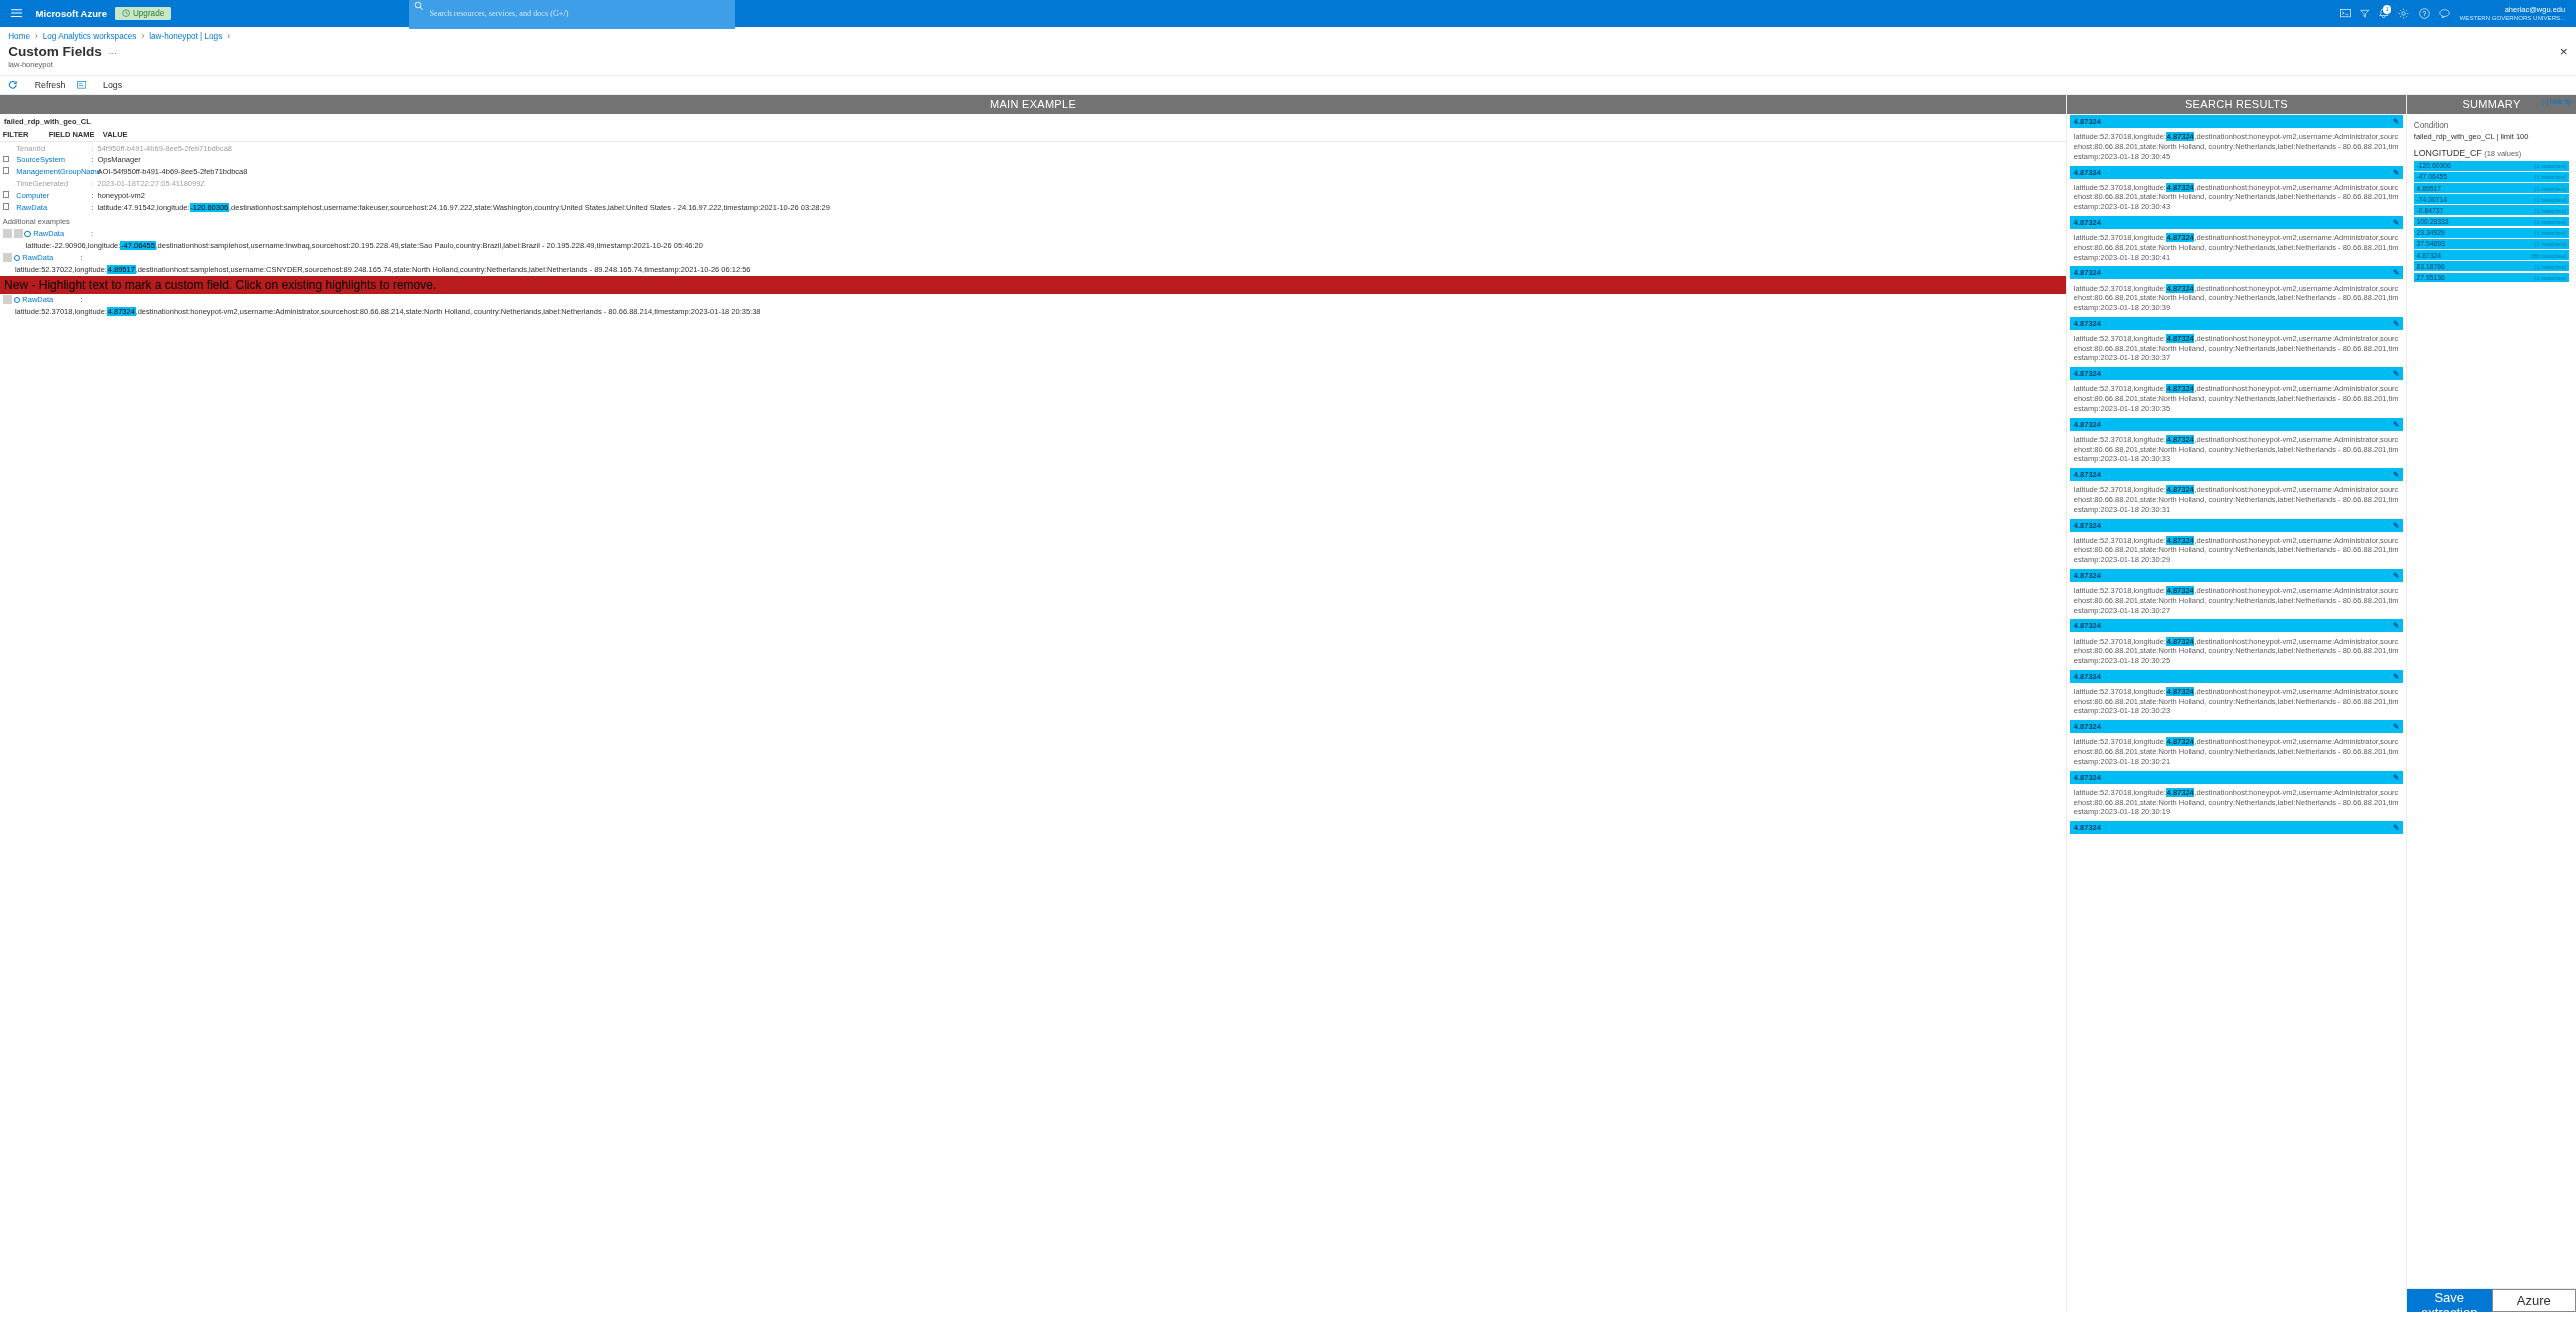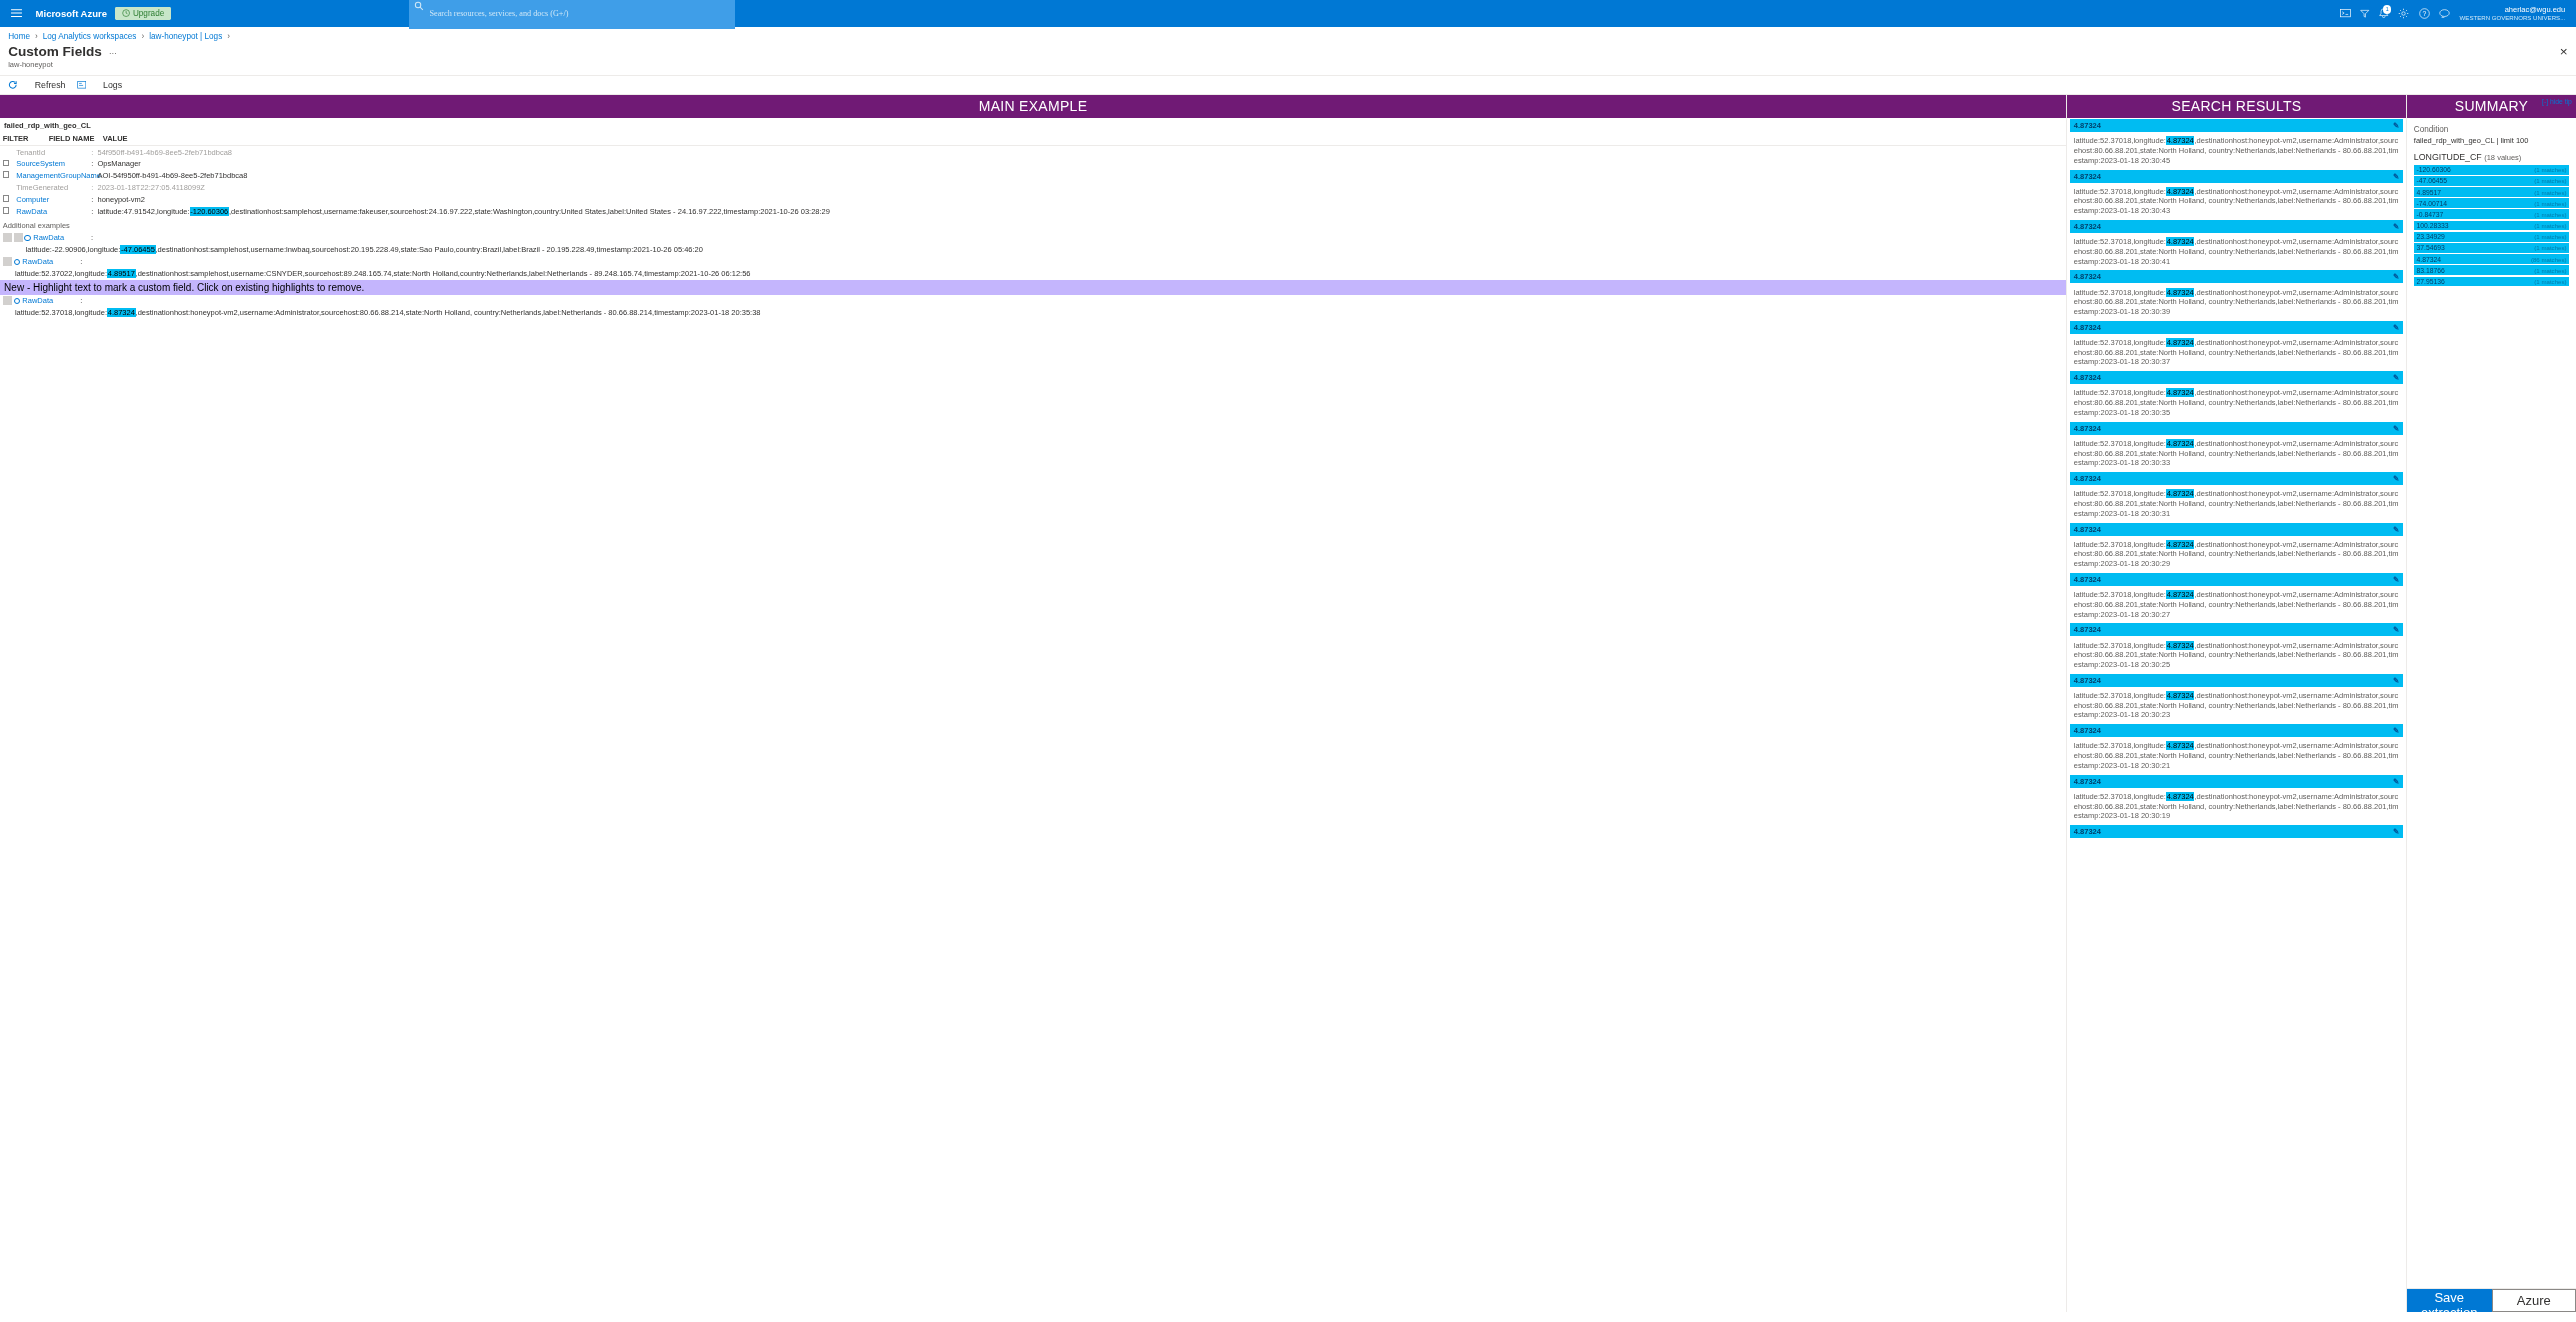--- a/index.html
+++ b/index.html
@@ -40,36 +40,36 @@
 .toolbar .titem { display: flex; align-items: center; gap: 17px; color: #323130; cursor: pointer; }
 .toolbar .ticon { color: #0078d4; }
 
 
 .main { display: flex; height: calc(100vh - 105px); }
 .col { display: flex; flex-direction: column; }
 .col-main { flex: 1; min-width: 0; }
 .col-results { width: 340px; border-left: 0.7px solid #edebe9; }
 .col-summary { width: 170px; border-left: 0.7px solid #edebe9; position: relative; }
 
-.colheader { background: #701a75; color: #fff; text-align: center; padding: 3.4px 0; font-size: 14px; letter-spacing: 0.3px; }
+.colheader { background: #737373; color: #fff; text-align: center; padding: 3.4px 0; font-size: 11px; letter-spacing: 0.3px; }
 
 
 .tablename { font-size: 7.5px; font-weight: 600; padding: 2.7px 4.1px; }
 .mainbody { font-size: 7.5px; overflow: auto; flex: 1; }
 .fieldrow { display: flex; padding: 1.4px 2.7px; }
 .filtercol { width: 13.6px; flex-shrink: 0; }
 .namecol { width: 75px; flex-shrink: 0; }
 .valcol { flex: 1; word-break: break-all; }
 .valcol .colon { margin-right: 4.1px; }
 .headrow { font-weight: 600; color: #323130; padding: 2px 2.7px; border-bottom: 0.7px solid #edebe9; }
 .fieldrow .link { color: #0078d4; }
 .cb { width: 6.8px; height: 6.8px; border: 0.7px solid #888; display: inline-block; }
 .hl { background: #00bcf2; color: #000; padding: 0 0.7px; }
 .additional { font-size: 7.5px; color: #605e5c; padding: 4.1px 2.7px 1.4px; }
-.yellowrow { background: #c4b5fd; color: #000; font-size: 10px; padding: 2px 4.1px; }
+.yellowrow { background: #b91c1c; color: #000; font-size: 12px; padding: 2px 4.1px; }
 .addexrow { display: flex; padding: 1.4px 2.7px; font-size: 7.5px; }
 .addexrow .box { width: 9.5px; height: 9.5px; background: #d2d0ce; margin-right: 1.4px; flex-shrink: 0; }
 .addexrow .text { flex: 1; word-break: break-all; }
 .radio { display: inline-block; width: 6.1px; height: 6.1px; border: 0.7px solid #0078d4; border-radius: 50%; margin-right: 2.7px; vertical-align: middle; }
 .rawdatalink { color: #0078d4; }
 
 
 .resultsbody { flex: 1; overflow-y: auto; font-size: 7.5px; }
 .rescard { margin: 1.4px 2.7px 2.7px; }
 .reshdr { background: #00bcf2; padding: 2px 4.1px; font-weight: 600; color: #003f6a; position: relative; }

